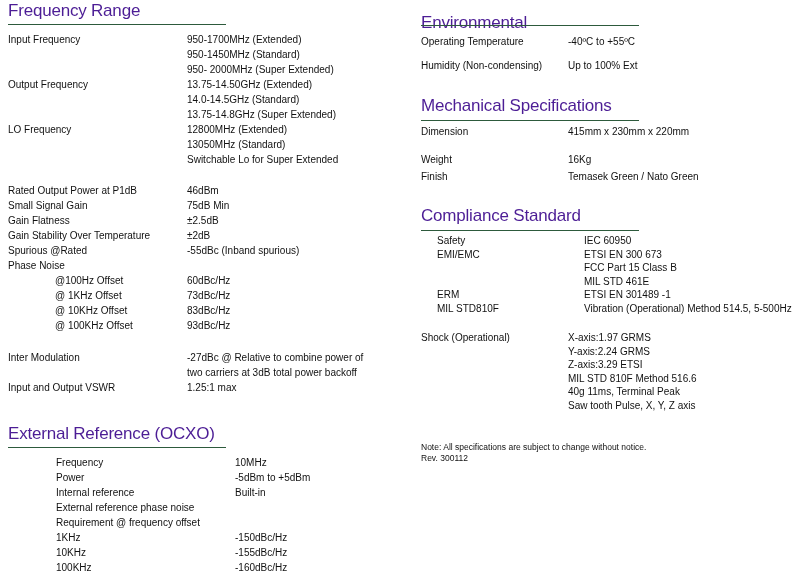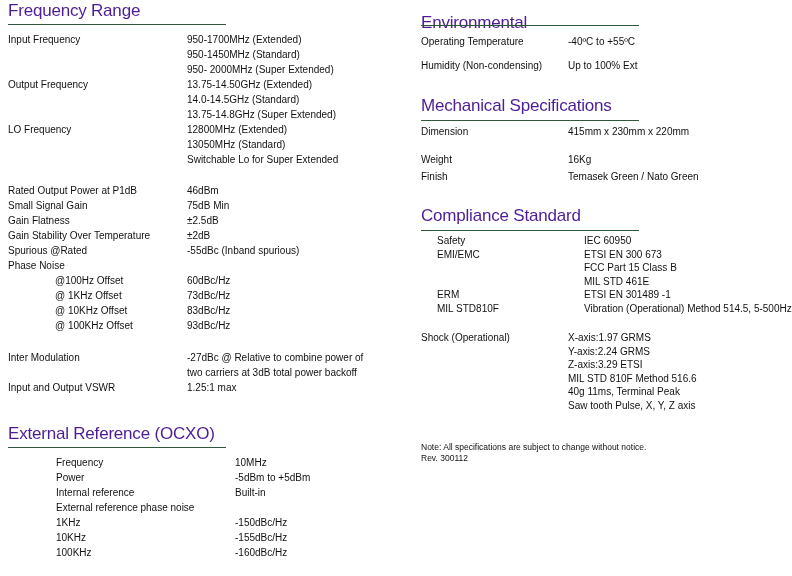--- a/index.html
+++ b/index.html
@@ -139,20 +139,23 @@
       <span class="v">-5dBm to +5dBm</span>
     </div>
     <div class="row">
       <span class="k">Internal reference</span>
       <span class="v">Built-in</span>
     </div>
     <div class="row">
       <span class="k">External reference phase noise</span>
     </div>
     <div class="row">
+      <span class="k">Requirement @ frequency offset</span>
+    </div>
+    <div class="row">
       <span class="k">1KHz</span>
       <span class="v">-150dBc/Hz</span>
     </div>
     <div class="row">
       <span class="k">10KHz</span>
       <span class="v">-155dBc/Hz</span>
     </div>
     <div class="row">
       <span class="k">100KHz</span>
       <span class="v">-160dBc/Hz</span>

